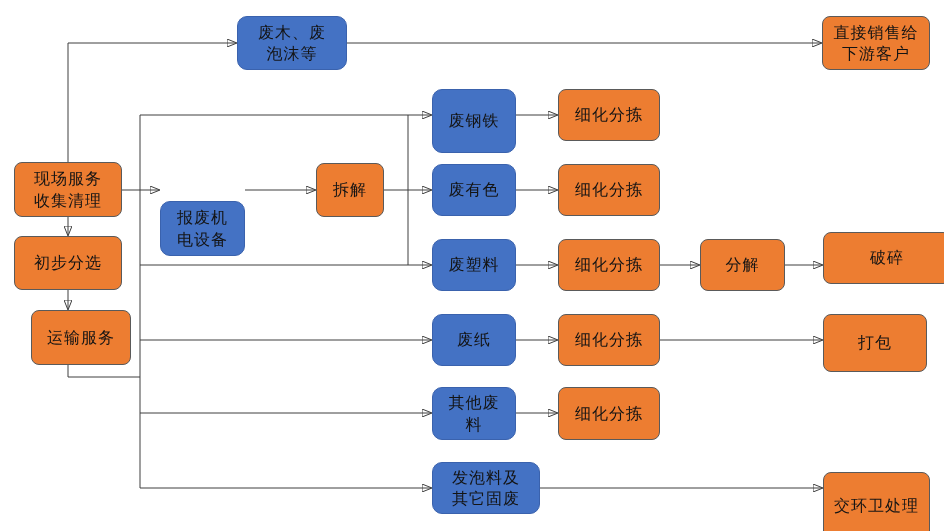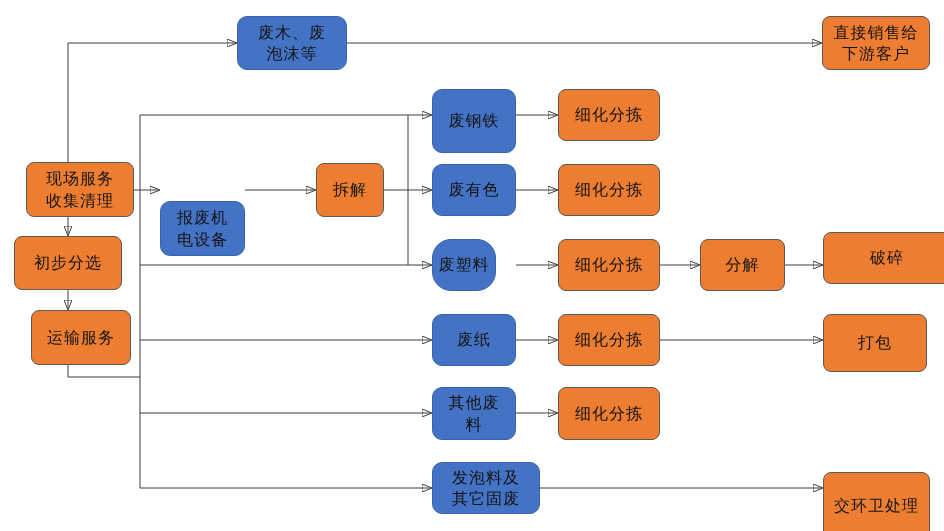--- a/index.html
+++ b/index.html
@@ -94,36 +94,36 @@
     <path d="M785,265 H822" marker-end="url(#arrow)"></path>
     <path d="M660,340 H822" marker-end="url(#arrow)"></path>
     <path d="M540,488 H822" marker-end="url(#arrow)"></path>
   </svg>
 
   <div class="node blue" style="left:237px; top:16px;  width:110px; height:54px;">废木、废
 泡沫等</div>
   <div class="node orange" style="left:822px; top:16px;  width:108px; height:54px;">直接销售给
 下游客户</div>
 
-  <div class="node orange" style="left:14px;  top:162px; width:108px; height:55px;margin-left:12px;">现场服务
+  <div class="node orange" style="left:14px;  top:162px; width:108px; height:55px;">现场服务
 收集清理</div>
   <div class="node orange" style="left:14px;  top:236px; width:108px; height:54px;">初步分选</div>
   <div class="node orange" style="left:31px;  top:310px; width:100px; height:55px;">运输服务</div>
 
   <div class="node blue" style="left:160px; top:162px; width:85px;  height:55px;margin-top:39px;">报废机
 电设备</div>
   <div class="node orange" style="left:316px; top:163px; width:68px;  height:54px;">拆解</div>
 
   <div class="node blue" style="left:432px; top:89px;  width:84px;  height:64px;">废钢铁</div>
   <div class="node orange" style="left:558px; top:89px;  width:102px; height:52px;">细化分拣</div>
 
   <div class="node blue" style="left:432px; top:164px; width:84px;  height:52px;">废有色</div>
   <div class="node orange" style="left:558px; top:164px; width:102px; height:52px;">细化分拣</div>
 
-  <div class="node blue" style="left:432px; top:239px; width:64px;  height:52px;border-radius:19px;">废塑料</div>
+  <div class="node blue" style="left:432px; top:239px; width:84px;  height:52px;">废塑料</div>
   <div class="node orange" style="left:558px; top:239px; width:102px; height:52px;">细化分拣</div>
   <div class="node orange" style="left:700px; top:239px; width:85px;  height:52px;">分解</div>
   <div class="node orange" style="left:823px; top:232px; width:128px; height:52px;">破碎</div>
 
   <div class="node blue" style="left:432px; top:314px; width:84px;  height:52px;">废纸</div>
   <div class="node orange" style="left:558px; top:314px; width:102px; height:52px;">细化分拣</div>
   <div class="node orange" style="left:823px; top:314px; width:104px; height:58px;">打包</div>
 
   <div class="node blue" style="left:432px; top:387px; width:84px;  height:53px;">其他废
 料</div>

